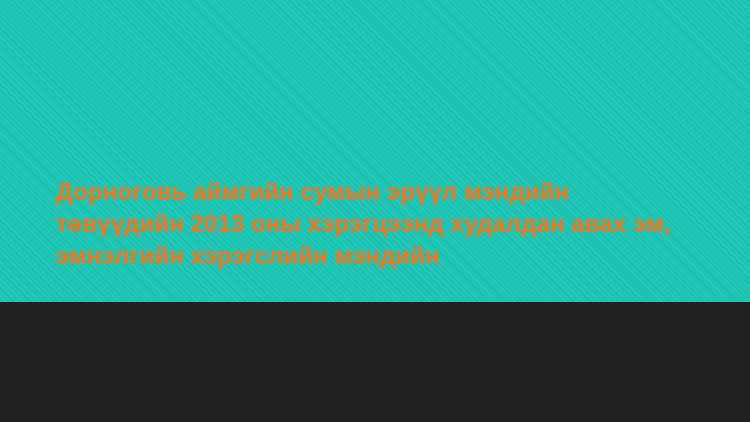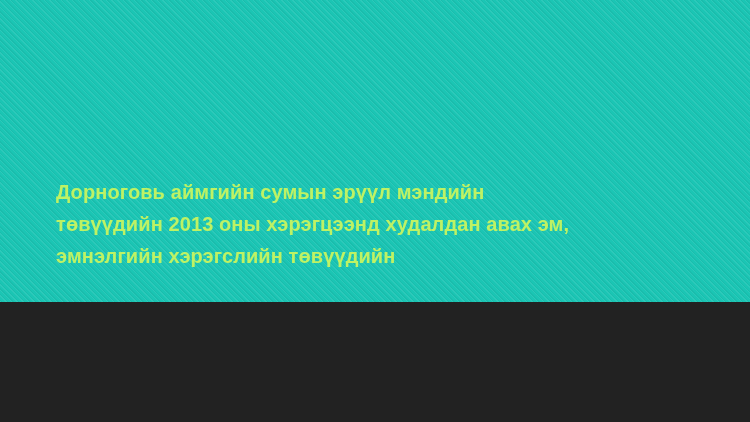--- a/index.html
+++ b/index.html
@@ -68,38 +68,38 @@
 
   
   .title-block {
     position: absolute;
     left: 56px;
     top: 176px;
     width: 640px;
   }
   .title-line {
     display: block;
-    color: #bef264;
-    font-size: 20px;
+    color: #f97316;
+    font-size: 24px;
     font-weight: bold;
     line-height: 32px;
     letter-spacing: 0.1px;
     white-space: nowrap;
   }
 </style>
 </head>
 <body>
 
 <div id="slide">
 
   <div class="banner"></div>
 
   <div class="notch"></div>
 
   <div class="lower-panel"></div>
 
   <div class="title-block">
     <span class="title-line">Дорноговь аймгийн сумын эрүүл мэндийн</span>
     <span class="title-line">төвүүдийн 2013 оны хэрэгцээнд худалдан авах эм,</span>
-    <span class="title-line">эмнэлгийн хэрэгслийн төвүүдийн</span>
+    <span class="title-line">эмнэлгийн хэрэгслийн мэндийн</span>
   </div>
 
 </div>
 
 </body></html>

